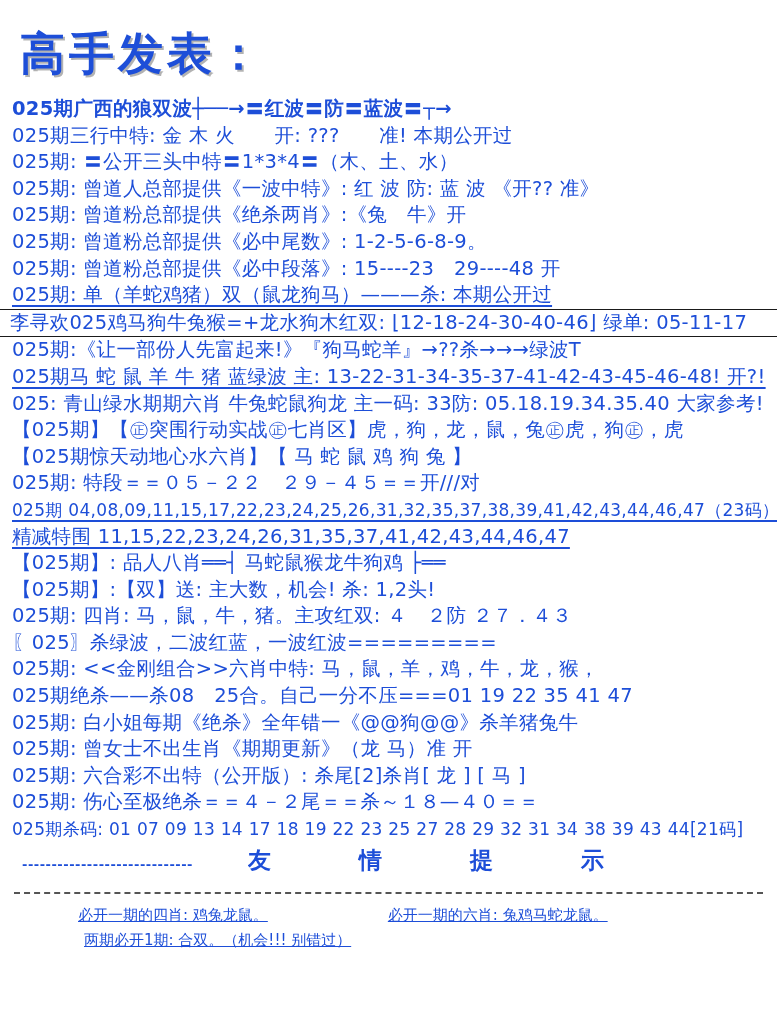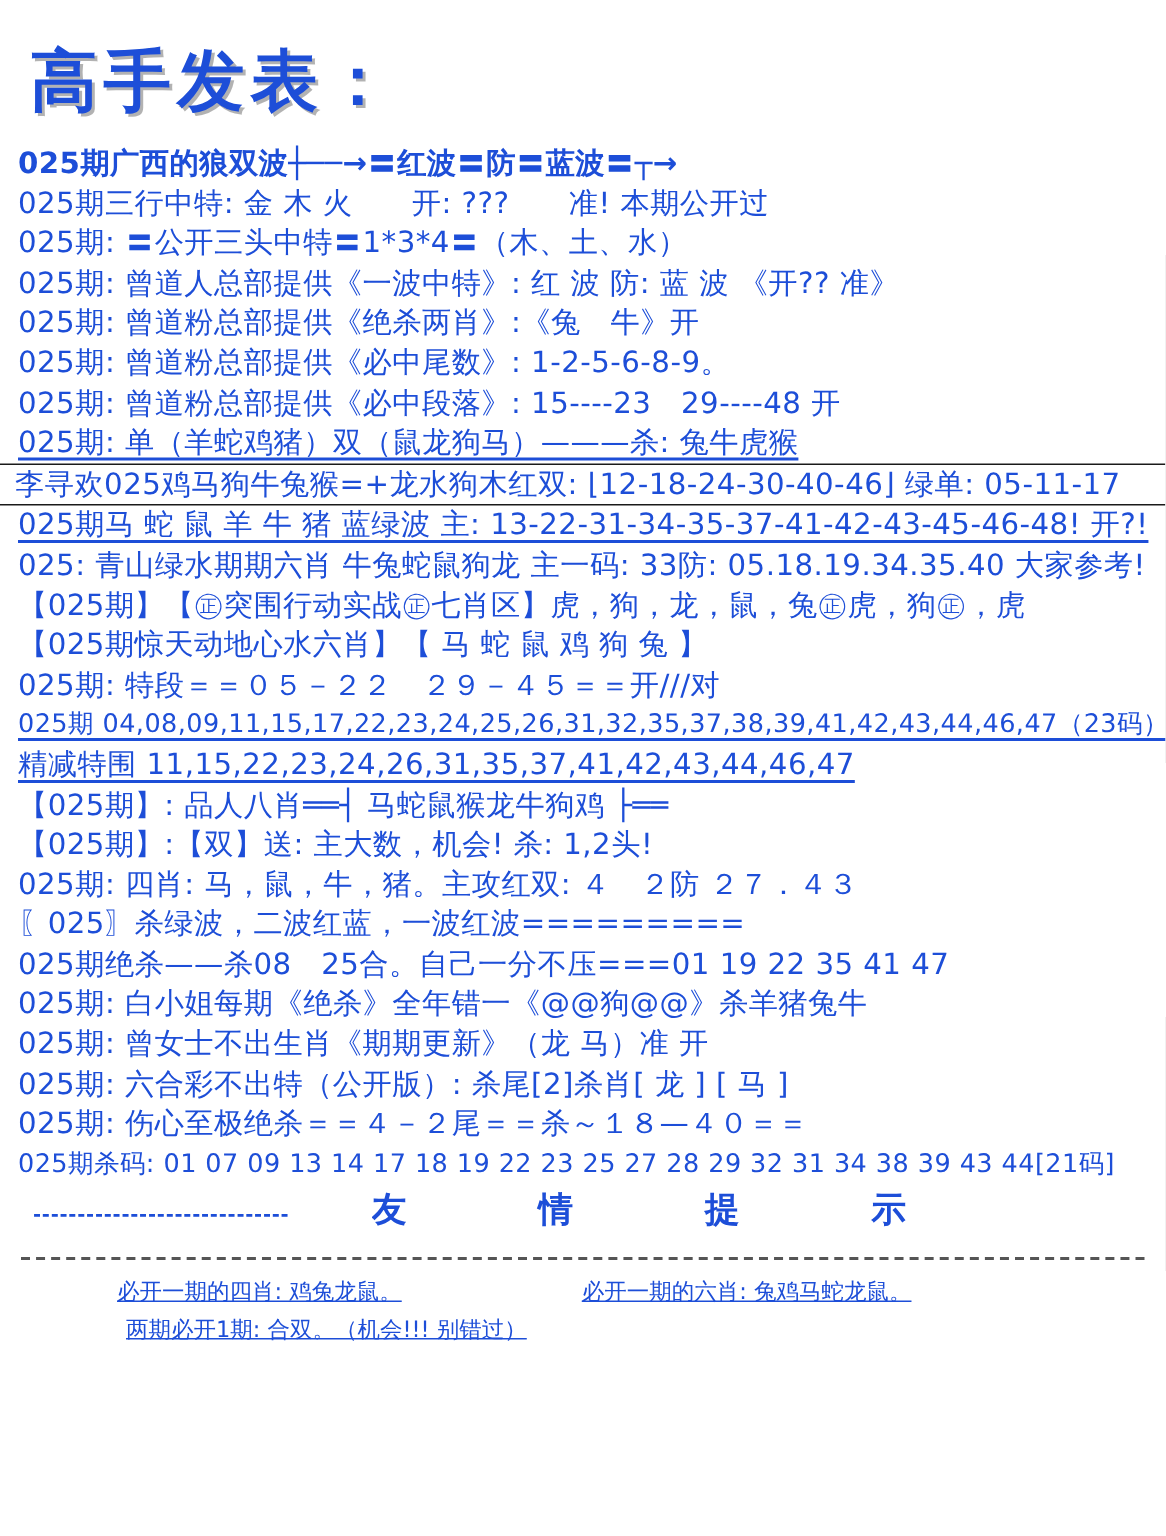--- a/index.html
+++ b/index.html
@@ -50,33 +50,35 @@
   <div class="title">高手发表：</div>
 
   <div class="lines">
     <div class="ln b">025期广西的狼双波┼──→〓红波〓防〓蓝波〓┬→</div>
     <div class="ln">025期三行中特: 金 木 火　　开: ???　　准! 本期公开过</div>
     <div class="ln">025期: 〓公开三头中特〓1*3*4〓（木、土、水）</div>
     <div class="ln">025期: 曾道人总部提供《一波中特》: 红 波 防: 蓝 波 《开?? 准》</div>
     <div class="ln">025期: 曾道粉总部提供《绝杀两肖》:《兔　牛》开</div>
     <div class="ln">025期: 曾道粉总部提供《必中尾数》: 1-2-5-6-8-9。</div>
     <div class="ln">025期: 曾道粉总部提供《必中段落》: 15----23　29----48 开</div>
-    <div class="ln u">025期: 单（羊蛇鸡猪）双（鼠龙狗马）———杀: 兔牛虎猴</div>
+    <div class="ln u">025期: 单（羊蛇鸡猪）双（鼠龙狗马）———杀: 本期公开过</div>
     <div class="ln boxed">李寻欢025鸡马狗牛兔猴=+龙水狗木红双: ⌊12-18-24-30-40-46⌋ 绿单: 05-11-17</div>
+    <div class="ln">025期:《让一部份人先富起来!》『狗马蛇羊』→??杀→→→绿波T</div>
     <div class="ln u">025期马 蛇 鼠 羊 牛 猪 蓝绿波 主: 13-22-31-34-35-37-41-42-43-45-46-48! 开?!</div>
     <div class="ln">025: 青山绿水期期六肖 牛兔蛇鼠狗龙 主一码: 33防: 05.18.19.34.35.40 大家参考!</div>
     <div class="ln">【025期】【㊣突围行动实战㊣七肖区】虎，狗，龙，鼠，兔㊣虎，狗㊣，虎</div>
     <div class="ln">【025期惊天动地心水六肖】【 马 蛇 鼠 鸡 狗 兔 】</div>
     <div class="ln">025期: 特段＝＝０５－２２　２９－４５＝＝开///对</div>
     <div class="ln u sm">025期 04,08,09,11,15,17,22,23,24,25,26,31,32,35,37,38,39,41,42,43,44,46,47（23码）</div>
     <div class="ln u">精减特围 11,15,22,23,24,26,31,35,37,41,42,43,44,46,47</div>
     <div class="ln">【025期】: 品人八肖══┤ 马蛇鼠猴龙牛狗鸡 ├══</div>
     <div class="ln">【025期】:【双】送: 主大数，机会! 杀: 1,2头!</div>
     <div class="ln">025期: 四肖: 马，鼠，牛，猪。主攻红双: ４　２防 ２７．４３</div>
     <div class="ln">〖025〗杀绿波，二波红蓝，一波红波=========</div>
+    <div class="ln">025期: &lt;&lt;金刚组合&gt;&gt;六肖中特: 马，鼠，羊，鸡，牛，龙，猴，</div>
     <div class="ln">025期绝杀——杀08　25合。自己一分不压===01 19 22 35 41 47</div>
     <div class="ln">025期: 白小姐每期《绝杀》全年错一《@@狗@@》杀羊猪兔牛</div>
     <div class="ln">025期: 曾女士不出生肖《期期更新》（龙 马）准 开</div>
     <div class="ln">025期: 六合彩不出特（公开版）: 杀尾[2]杀肖[ 龙 ] [ 马 ]</div>
     <div class="ln">025期: 伤心至极绝杀＝＝４－２尾＝＝杀～１８—４０＝＝</div>
     <div class="ln sm">025期杀码: 01 07 09 13 14 17 18 19 22 23 25 27 28 29 32 31 34 38 39 43 44[21码]</div>
   </div>
 
   <div class="notice-row">
     <span class="dashes">-----------------------------</span>

